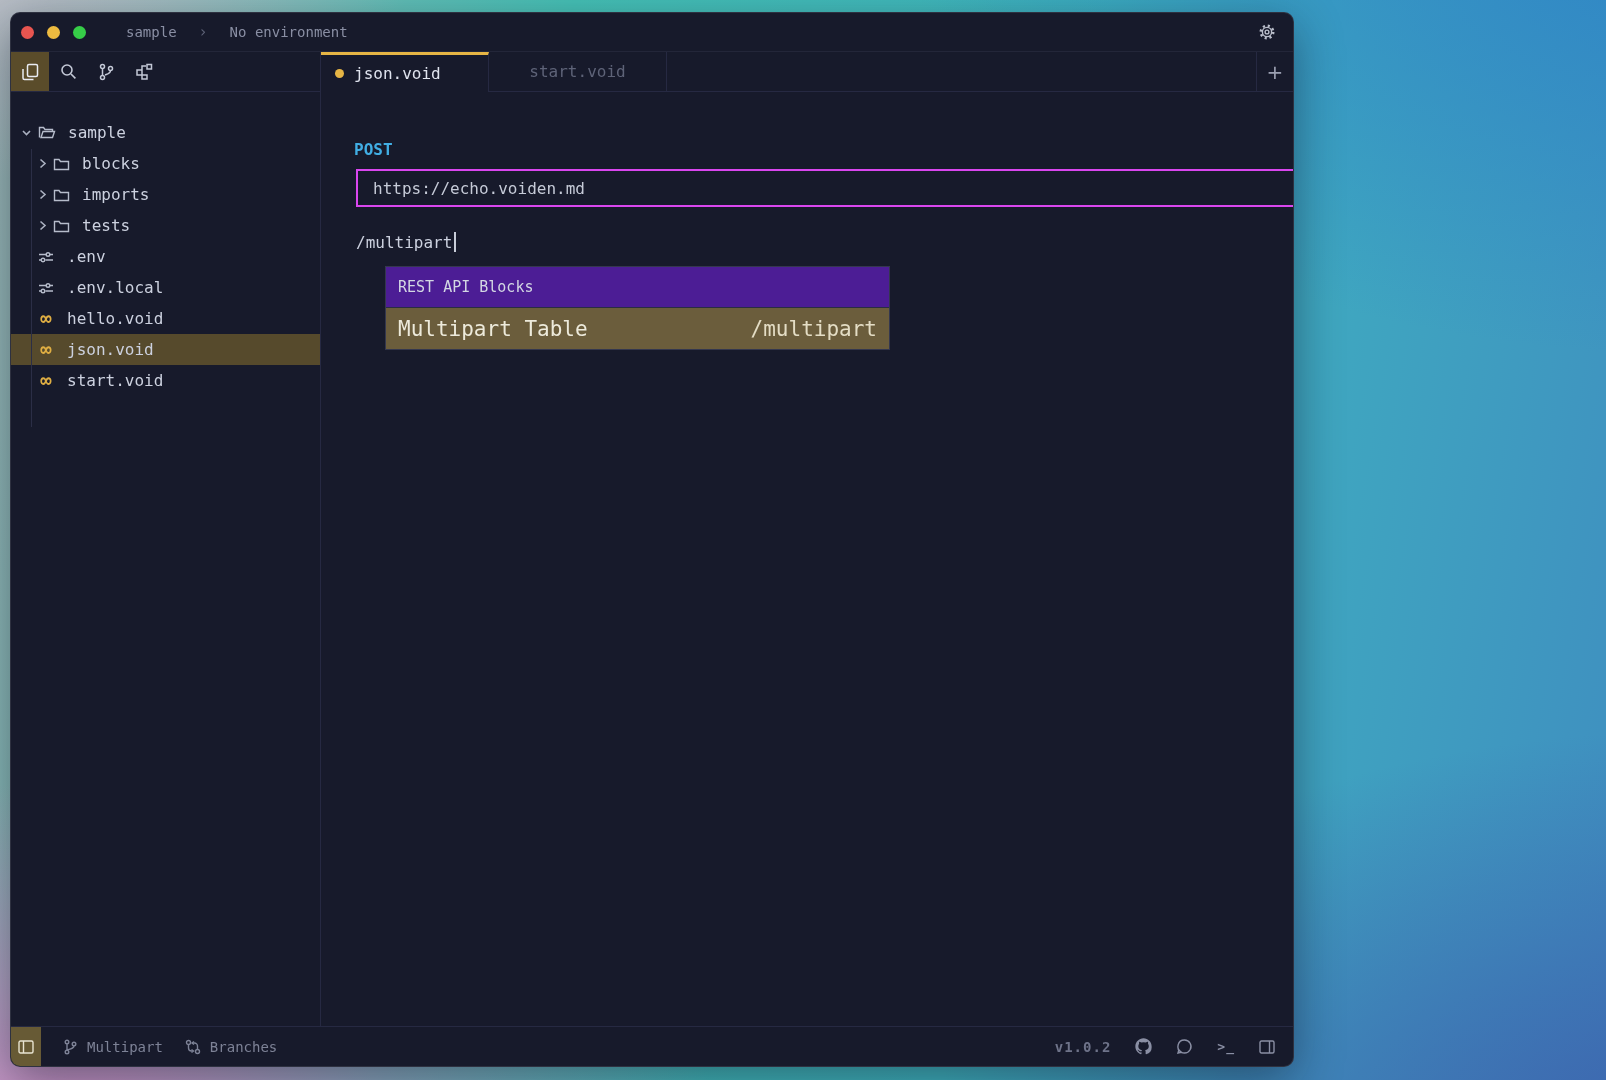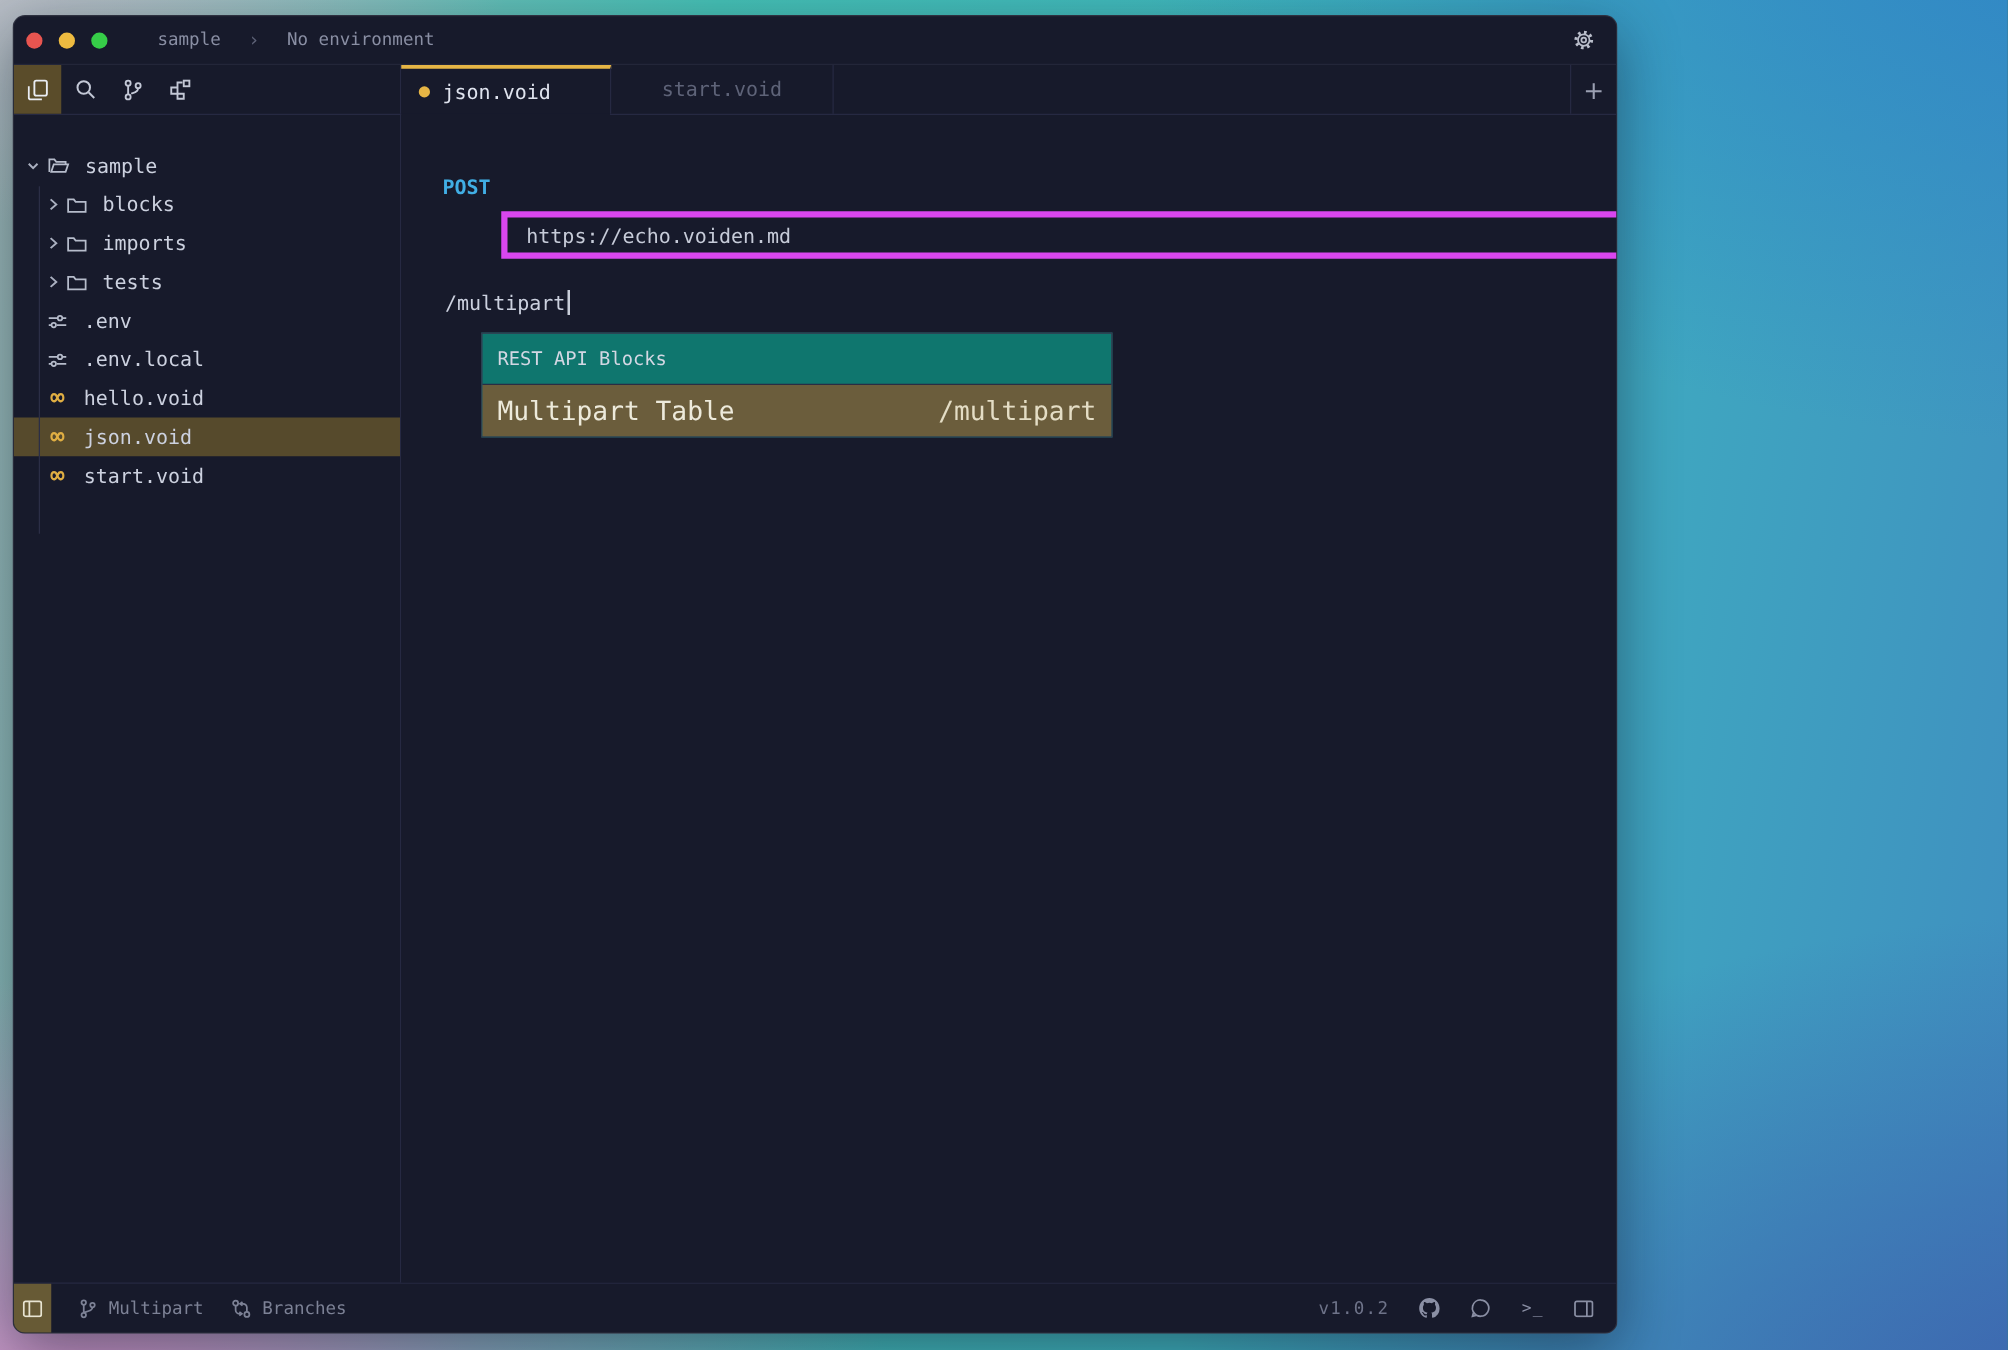--- a/index.html
+++ b/index.html
@@ -61,40 +61,40 @@
   .d1f{ padding-left:27px; } .d1f .chev{ width:10px; } .d1f .f-icon{ margin-left:5px; }
   .d1{ padding-left:26px; }
   .inf-icon{ color:#dfae43; font-size:19px; font-weight:bold; width:18px; display:inline-flex; justify-content:center; line-height:1; }
   .misc-icon{ width:18px; display:inline-flex; justify-content:center; color:#b6bccb; }
   
   .content{ flex:1; position:relative; background:#171a2b; }
   .post-label{ position:absolute; left:33px; top:48px; font-weight:bold; color:#41aee4; font-size:16px; cursor:pointer; }
   .run-btn{ position:absolute; left:1207px; top:45px; width:32px; height:30px; border:1px solid #3a3e55;
             display:flex; align-items:center; justify-content:center; cursor:pointer; background:rgba(255,255,255,0.015); }
   .url-input{ position:absolute; left:35px; top:77px; width:1204px; height:38px;
-              background:transparent; border:5px solid #d946ef; color:#c6cbd8;
-              font-family:inherit; font-size:16px; padding:0 15px; outline:none;margin-left:45px; }
+              background:transparent; border:2px solid #d946ef; color:#c6cbd8;
+              font-family:inherit; font-size:16px; padding:0 15px; outline:none; }
   .typed-line{ position:absolute; left:35px; top:139px; height:22px; display:flex; align-items:center; color:#ccd1df; }
   .caret{ width:2px; height:20px; background:#c8cdd9; margin-left:2px; }
-  .dropdown{ position:absolute; left:64px; top:174px; width:505px; background:#0f766e;
+  .dropdown{ position:absolute; left:64px; top:174px; width:505px; background:#4c1d95;
              border:1px solid #34374e; }
   .dd-header{ height:41px; display:flex; align-items:center; padding:0 12px; color:#d3d7e3; font-size:15px;
               border-bottom:1px solid #2a2d44; }
   .dd-option{ height:41px; display:flex; align-items:center; justify-content:space-between; padding:0 12px;
               cursor:pointer; font-size:21px; }
   .dd-option.selected{ background:#6b5d3c; }
   .dd-option .opt-label{ color:#edeadb; }
   .dd-option .opt-cmd{ color:#e4ddc5; }
   
   .statusbar{ height:40px; flex:0 0 40px; border-top:1px solid #262942; display:flex; align-items:center; font-size:14px; color:#7d8296; }
   .sb-toggle{ width:30px; height:40px; background:#675a35; display:flex; align-items:center; justify-content:center;
               color:#e8e4d2; cursor:pointer; }
   .sb-group{ display:flex; align-items:center; gap:9px; margin-left:22px; cursor:pointer; }
   .statusbar .spacer{ flex:1; }
-  .sb-right{ display:flex; align-items:center; gap:24px; padding-right:18px; }
+  .sb-right{ display:flex; align-items:center; gap:24px; padding-right:18px;font-weight:bold; }
   .sb-version{ color:#6e7389; font-size:14px; letter-spacing:1px; }
   .sb-icon{ display:flex; align-items:center; justify-content:center; color:#8a8fa4; cursor:pointer; }
   .sb-term{ font-size:13px; letter-spacing:1px; }
   svg{ display:block; }
 </style>
 </head>
 <body>
 
 <div class="window">
 

